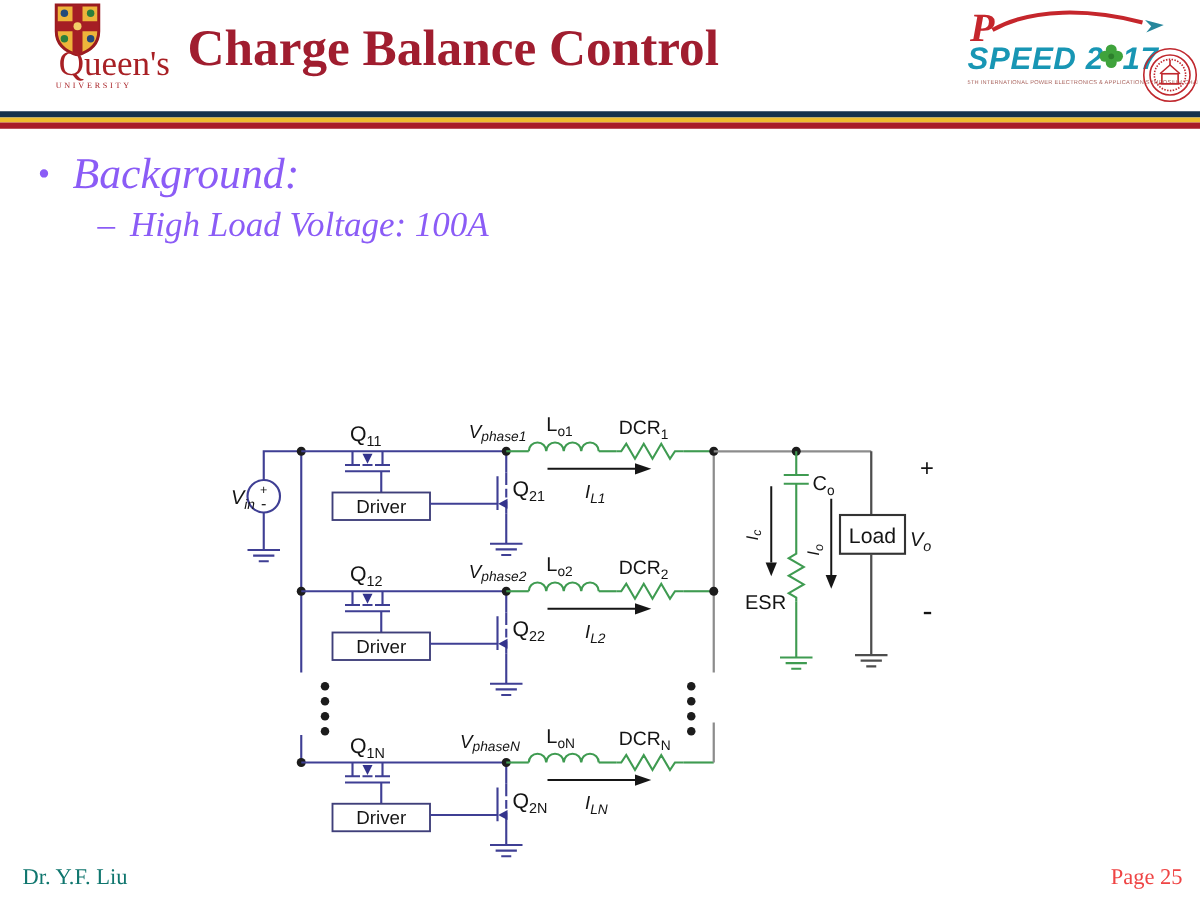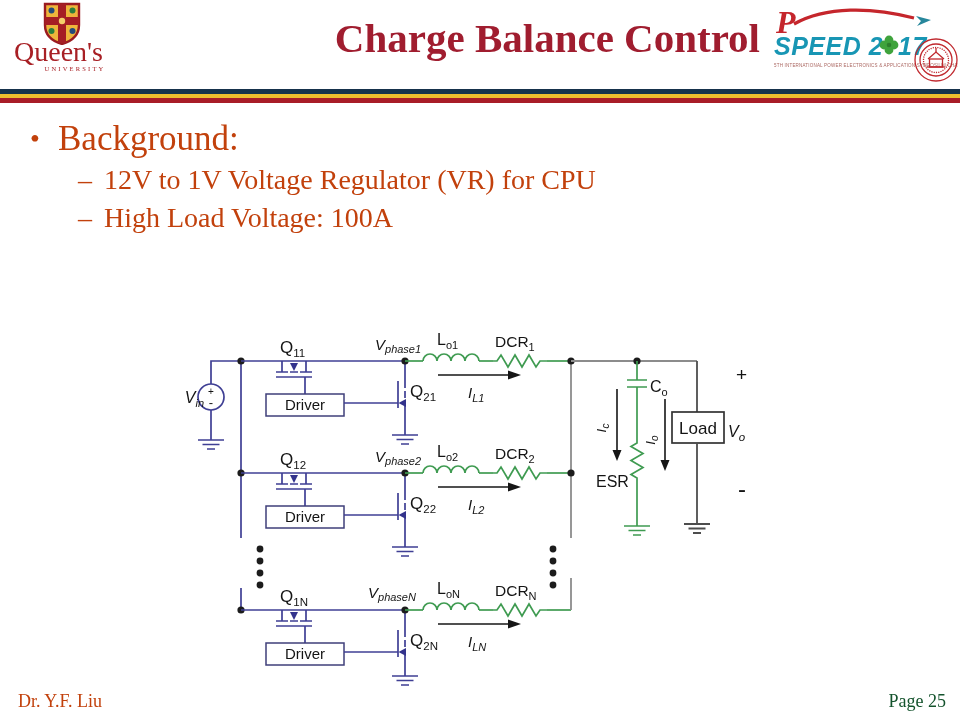--- a/index.html
+++ b/index.html
@@ -1,61 +1,61 @@
 <!DOCTYPE html>
 <html><head>
 <meta charset="utf-8">
 <style>
   html,body{margin:0;padding:0;background:#dcdcdc;}
   .slide{position:relative;width:960px;height:720px;background:#ffffff;overflow:hidden;
          font-family:"Liberation Serif",serif;}
   
   .logo-queens{position:absolute;left:10px;top:0;width:130px;height:86px;}
   .crest{position:absolute;left:32px;top:1px;}
-  .q-word{position:absolute;left:4px;top:36px;width:122px;text-align:left;
+  .q-word{position:absolute;left:4px;top:36px;width:122px;text-align:right;
           font-size:28px;color:#a82025;font-family:"Liberation Serif",serif;}
   .q-univ{position:absolute;left:4px;top:65px;width:122px;text-align:center;
           font-size:6.5px;letter-spacing:2.2px;color:#a82025;font-family:"Liberation Serif",serif;}
-  .title{position:absolute;left:150px;top:14px;width:610px;margin:0;text-align:right;
+  .title{position:absolute;left:150px;top:14px;width:610px;margin:0;text-align:left;
          font-size:41px;font-weight:bold;color:#a01d2f;font-family:"Liberation Serif",serif;}
   .logo-speed{position:absolute;left:768px;top:2px;width:190px;height:88px;}
   .speed-text{font-family:"Liberation Sans",sans-serif;font-weight:bold;font-style:italic;
               fill:#1896b4;font-size:25px;letter-spacing:0.5px;}
   .speed-p{font-family:"Liberation Serif",serif;font-weight:bold;font-style:italic;
            fill:#c5262c;font-size:32px;}
   .speed-cap{font-family:"Liberation Sans",sans-serif;font-size:4.5px;fill:#aa6660;letter-spacing:0.2px;}
   
   .bar{position:absolute;left:0;width:960px;}
   .bar-navy{top:89px;height:5px;background:#16324c;}
   .bar-gold{top:94px;height:4px;background:#eebd2e;}
   .bar-red{top:98px;height:5px;background:#a81c28;}
   
-  .bullets{position:absolute;left:30px;top:116px;width:910px;color:#c2410c;}
+  .bullets{position:absolute;left:30px;top:116px;width:910px;color:#8b5cf6;font-style:italic;}
   .b-head{font-size:35px;line-height:45px;}
   .b-head .marker{display:inline-block;width:28px;font-size:28px;vertical-align:2px;}
   .sub-line{font-size:28px;line-height:38px;padding-left:48px;}
   .sub-line .dash{display:inline-block;width:17px;margin-right:9px;}
   
   .circuit{position:absolute;left:0;top:0;}
   .w-navy{stroke:#3f3f94;stroke-width:1.7;fill:none;}
   .w-green{stroke:#3f9b51;stroke-width:1.7;fill:none;}
   .w-gray{stroke:#8c8c8c;stroke-width:1.8;fill:none;}
   .w-dark{stroke:#4d4d4d;stroke-width:1.8;fill:none;}
   .blk{stroke:#161616;stroke-width:1.6;fill:none;}
   .lbl{font-family:"Liberation Sans",sans-serif;fill:#141414;}
   .it{font-style:italic;}
   .arr-navy{fill:#33338c;stroke:none;}
   .arr-blk{fill:#161616;stroke:none;}
   .dot{fill:#1c1c1c;stroke:none;}
   .box{fill:#ffffff;stroke:#3f3f7a;stroke-width:1.5;}
   .loadbox{fill:#ffffff;stroke:#333333;stroke-width:1.7;}
   .seal{stroke:#c0282e;fill:none;stroke-width:1.3;}
   
-  .footer-author{position:absolute;left:18px;top:691px;font-size:18px;color:#c2410c;}
-  .footer-page{position:absolute;right:14px;top:691px;font-size:18px;color:#14532d;}
+  .footer-author{position:absolute;left:18px;top:691px;font-size:18px;color:#0f766e;}
+  .footer-page{position:absolute;right:14px;top:691px;font-size:18px;color:#ef4444;}
 </style>
 </head>
 <body>
 
 <div class="slide">
 
   <div class="logo-queens">
     <svg class="crest" width="40" height="44" viewBox="0 0 40 44">
       <path d="M3,3 H37 V24 Q37,38 20,43 Q3,38 3,24 Z" fill="#eeb53b" stroke="#9a1b20" stroke-width="2.4"></path>
       <rect x="16" y="3" width="8" height="39" fill="#a51e24"></rect>
@@ -101,23 +101,20 @@
 
   <div class="bar bar-navy"></div>
   <div class="bar bar-gold"></div>
   <div class="bar bar-red"></div>
 
   <div class="bullets">
     <div class="b-head">
       <span class="marker">•</span><span>Background:</span>
     </div>
     <div class="sub-line">
-      <span class="dash">–</span><span>12V to 1V Voltage Regulator (VR) for CPU</span>
-    </div>
-    <div class="sub-line">
       <span class="dash">–</span><span>High Load Voltage: 100A</span>
     </div>
   </div>
 
   <svg class="circuit" width="960" height="720" viewBox="0 0 960 720">
 
     <g>
       <path d="M241,361 H211 V384" class="w-navy"></path>
       <circle cx="211" cy="397" r="13" class="w-navy"></circle>
       <text x="211" y="395" class="lbl" font-size="10" text-anchor="middle">+</text>

